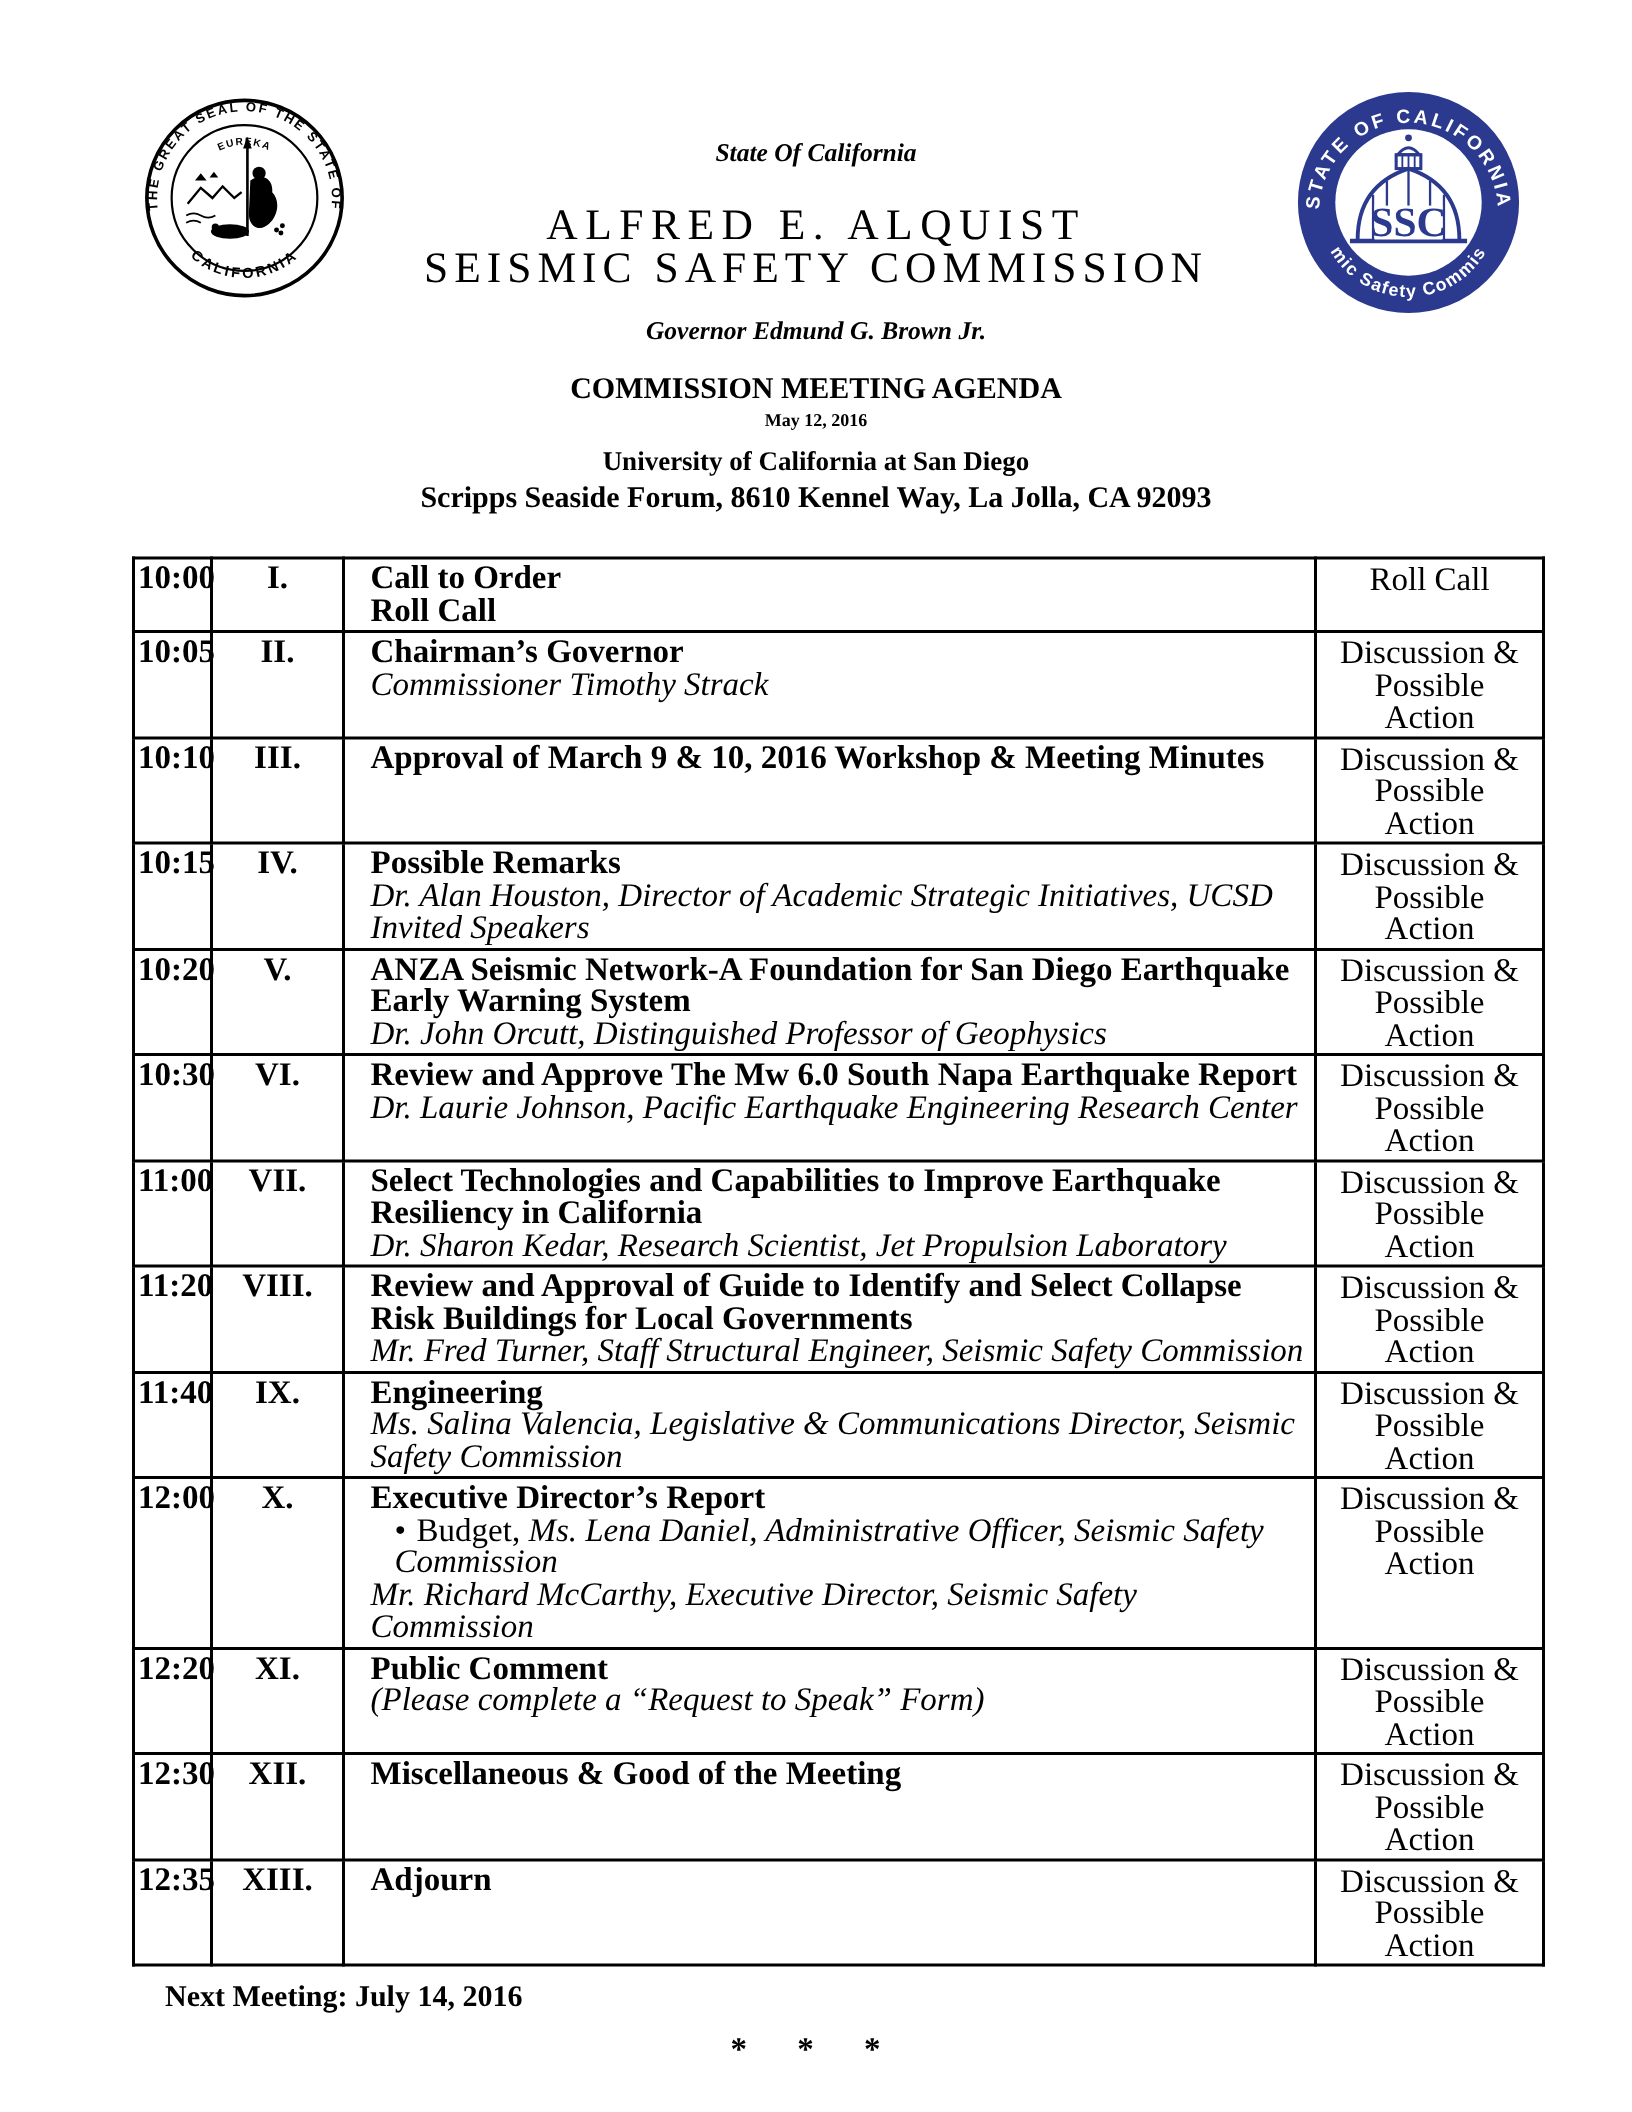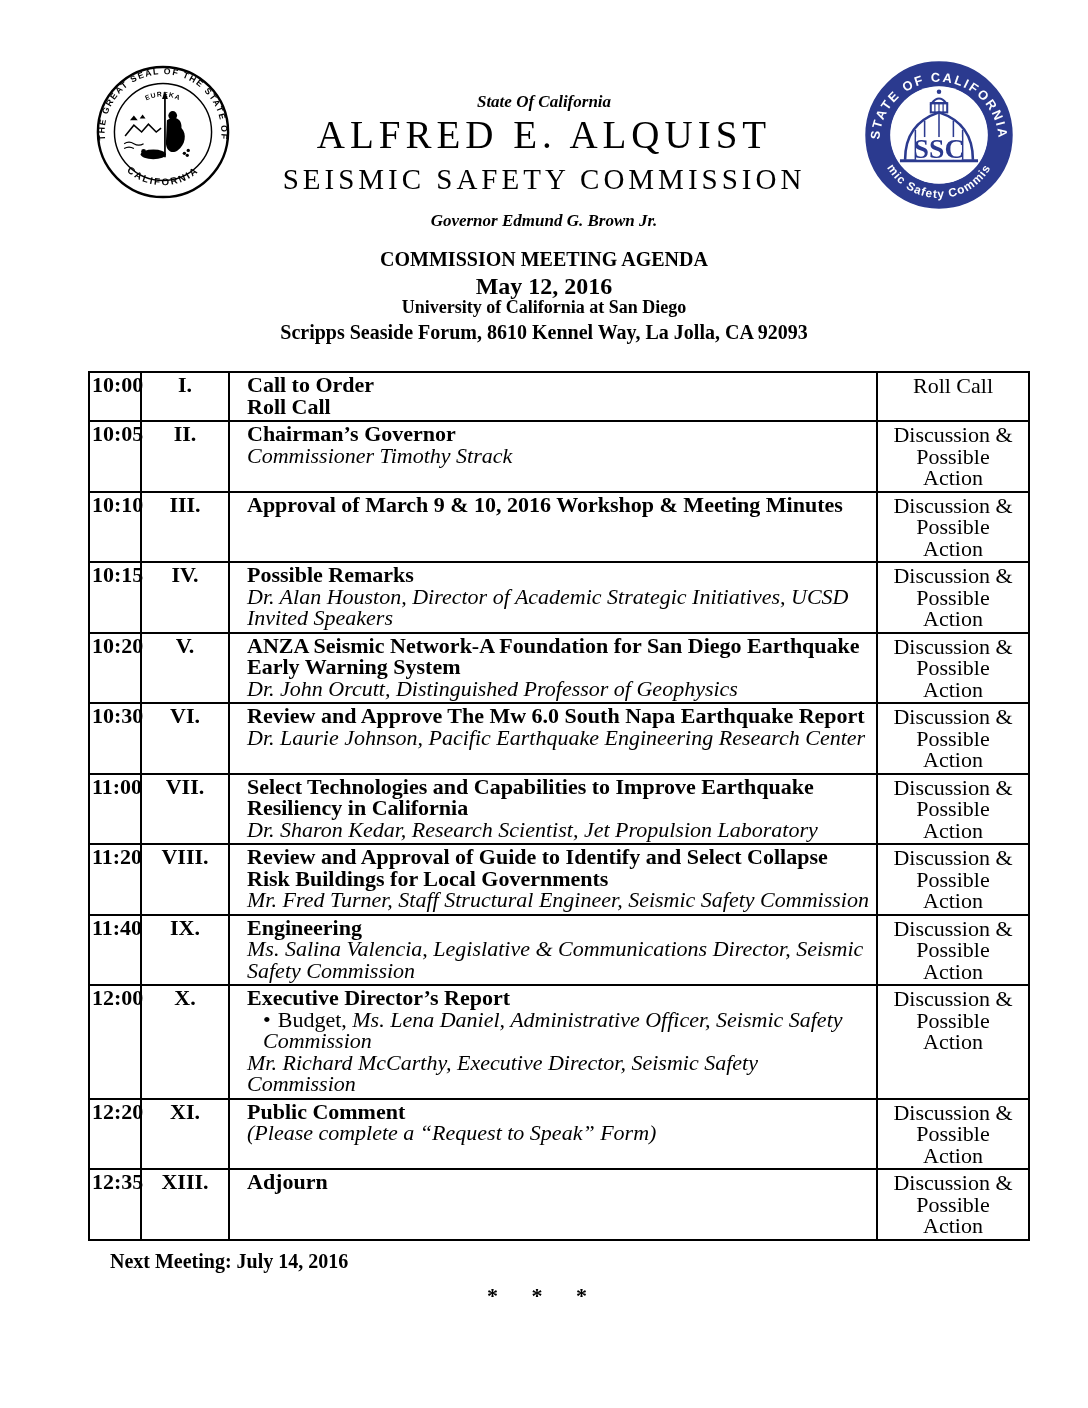--- a/index.html
+++ b/index.html
@@ -19,25 +19,25 @@
   .seal-left {
     position: absolute; left: 95px; top: 63px;
     width: 136px; height: 138px;
   }
   .logo-right {
     position: absolute; left: 864px; top: 60px;
     width: 150px; height: 150px;
   }
   .hline { position: absolute; left: 0; width: 100%; text-align: center; white-space: nowrap; }
   .state-line   { top: 92px;  font-size: 17px; font-weight: bold; font-style: italic; }
-  .org1         { top: 112px; font-size: 39px; letter-spacing: 5px; }
+  .org1         { top: 134px; font-size: 29px; letter-spacing: 5px; }
   .org2         { top: 163px; font-size: 29px; letter-spacing: 4px; }
   .gov-line     { top: 211px; font-size: 17px; font-weight: bold; font-style: italic; }
   .m-title      { top: 248px; font-size: 20px; font-weight: bold; }
-  .m-date       { top: 273px; font-size: 24px; font-weight: bold; }
+  .m-date       { top: 273px; font-size: 12px; font-weight: bold; }
   .m-loc1       { top: 297px; font-size: 18px; font-weight: bold; }
   .m-loc2       { top: 321px; font-size: 20px; font-weight: bold; }
   
   .spacer { height: 371px; }
   table.agenda {
     margin-left: 88px;
     width: 940px;
     border-collapse: collapse;
     table-layout: fixed;
   }
@@ -264,20 +264,28 @@
         <tr>
           <td class="time-cell">12:20</td>
           <td class="num-cell">XI.</td>
           <td class="desc-cell">
             <div class="line"><span class="seg-bold">Public Comment</span></div>
             <div class="line"><span class="seg-italic">(Please complete a “Request to Speak” Form)</span></div>
           </td>
           <td class="action-cell">Discussion &amp; Possible Action</td>
         </tr>
         <tr>
+          <td class="time-cell">12:30</td>
+          <td class="num-cell">XII.</td>
+          <td class="desc-cell">
+            <div class="line"><span class="seg-bold">Miscellaneous &amp; Good of the Meeting</span></div>
+          </td>
+          <td class="action-cell">Discussion &amp; Possible Action</td>
+        </tr>
+        <tr>
           <td class="time-cell">12:35</td>
           <td class="num-cell">XIII.</td>
           <td class="desc-cell">
             <div class="line"><span class="seg-bold">Adjourn</span></div>
           </td>
           <td class="action-cell">Discussion &amp; Possible Action</td>
         </tr>
       </tbody>
   </table>
 

